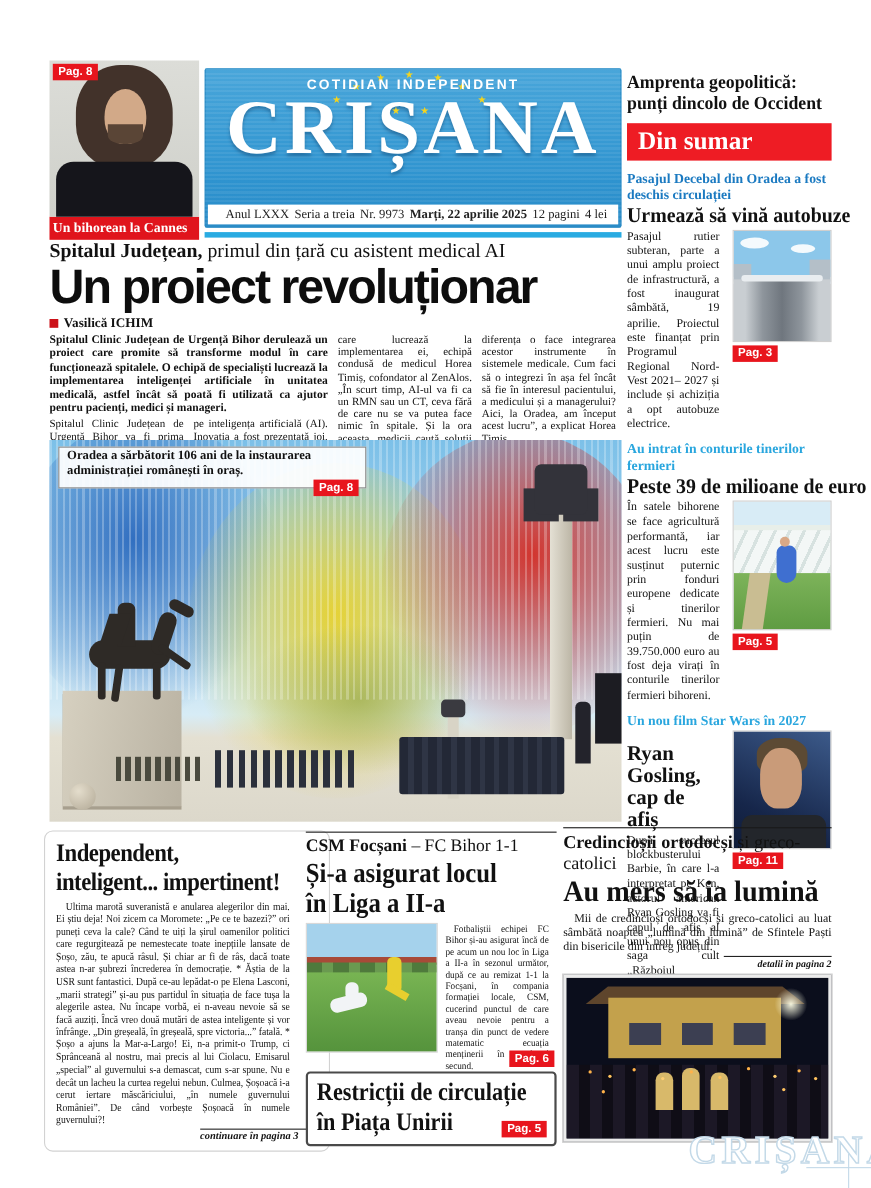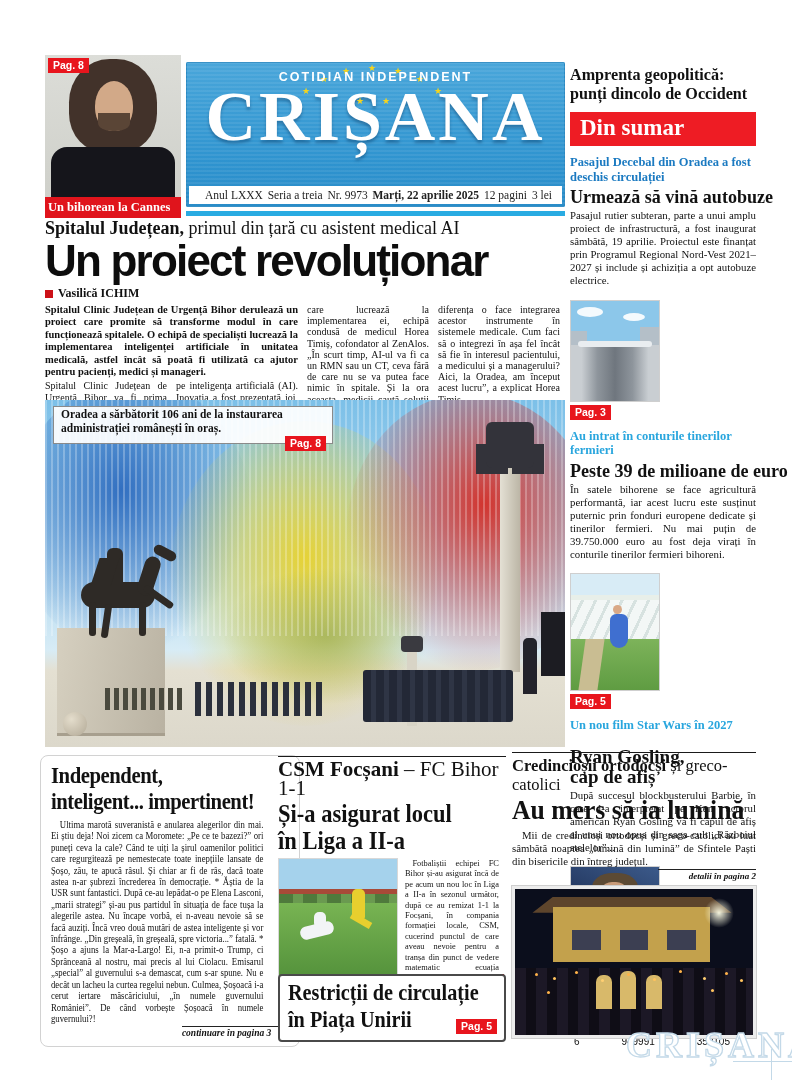--- a/index.html
+++ b/index.html
@@ -100,21 +100,21 @@
   .cam{position:absolute;width:26px;height:16px;background:#161618;border-radius:3px;}
   #pope .badge{position:absolute;right:4px;bottom:14px;}
   #geo-head{font:bold 17px/19px "Liberation Serif",serif;margin-top:7px;transform:scaleX(.95);transform-origin:0 0;white-space:nowrap;}
   #ds-banner{margin-top:9px;background:#ee1c24;color:#fff;font:bold 23px/30px "Liberation Serif",serif;
         padding:1px 10px 3px;}
   .s-item{margin-top:9px;}
   .s-kicker{font:bold 12.5px/14.5px "Liberation Serif",serif;}
   .k-blue{color:#1b7ac1;} .k-cyan{color:#29a6de;}
   .s-head{font:bold 19px/21px "Liberation Serif",serif;margin:2px 0 2px;transform:scaleX(.95);transform-origin:0 0;white-space:nowrap;}
   .s-head2{font:bold 19px/20px "Liberation Serif",serif;margin:12px 0 2px;}
-  .s-row{display:flex;gap:12px;flex-direction:column;}
+  .s-row{display:flex;gap:12px;}
   .s-body{flex:1;font:10.8px/13.1px "Liberation Serif",serif;}
   .s-photocol{width:90px;flex:none;}
   .s-photo{position:relative;width:90px;overflow:hidden;border:1px solid #cfcfcf;box-sizing:border-box;}
   .s-photocol .badge{margin-top:2px;}
   
   #ph-pass{height:102px;background:linear-gradient(#8cc7ea 0 42%,#cfe3ee 42% 48%,#a9b0b6 48%);}
   .pass-road{position:absolute;left:0;top:44%;width:100%;height:56%;
         background:linear-gradient(90deg,#c9ced2 12%,#8e959c 30%,#6f767e 50%,#8e959c 70%,#c9ced2 88%);}
   .pass-rail{position:absolute;left:8%;top:40%;width:84%;height:6px;background:#e9edf0;border-radius:3px;}
   .pass-bldg{position:absolute;background:#b4bfc8;}
@@ -138,21 +138,21 @@
   #bdigits{display:flex;justify-content:space-between;font:10px "Liberation Sans",sans-serif;padding:0 6px 0 0;}
   
   #opinion{left:40px;top:755px;width:260px;border:1px solid #d2d2d2;border-radius:8px;
         padding:7px 10px 8px;box-sizing:border-box;background:#fff;}
   #opinion h2{margin:0 0 4px;font:bold 23px/26px "Liberation Serif",serif;letter-spacing:-.5px;
         transform:scaleX(.9);transform-origin:0 0;white-space:nowrap;}
   #op-body{width:240px;font:9.9px/11.4px "Liberation Serif",serif;transform:scaleX(.885);transform-origin:0 0;text-indent:10px;}
   #op-cont{width:45%;margin-left:55%;border-top:1px solid #222;font:italic bold 9.5px "Liberation Serif",serif;
         text-align:left;margin-top:2px;padding-top:1px;}
   #sports{left:278px;top:756px;width:228px;}
-  #sp-kicker{font-size:21px;line-height:19px;border-top:1.5px solid #1a1a1a;padding-top:3px;}
+  #sp-kicker{font-size:16px;line-height:19px;border-top:1.5px solid #1a1a1a;padding-top:3px;}
   #sp-kicker .kb{font-weight:bold;}
   #sports h2{margin:2px 0 4px;font:bold 25px/27px "Liberation Serif",serif;transform:scaleX(.9);transform-origin:0 0;white-space:nowrap;}
   #sp-row{display:flex;gap:7px;position:relative;}
   #ph-foot{position:relative;width:120px;height:118px;flex:none;border:1px solid #d8d8d8;box-sizing:border-box;overflow:hidden;
         background:linear-gradient(#a5d2ec 0 26%,#b8dcc2 26% 30%,#7ab654 34%,#55933c 100%);}
   .foot-roof{position:absolute;left:0;top:26%;width:100%;height:6%;background:#a84a38;}
   .foot-trees{position:absolute;left:0;top:30%;width:100%;height:8%;
         background:repeating-linear-gradient(90deg,#4f7a3c 0 14px,#6a9a50 14px 24px);}
   .foot-p1{position:absolute;left:62%;top:26%;width:13px;height:30px;background:#e8cf2e;border-radius:5px 5px 2px 2px;}
   .foot-p1l{position:absolute;left:60%;top:50%;width:22px;height:7px;background:#e8cf2e;transform:rotate(30deg);}
@@ -217,21 +217,21 @@
     <span class="star" style="left:170px;top:34px">★</span>
     <span class="star" style="left:196px;top:34px">★</span>
     <div id="tagline">COTIDIAN INDEPENDENT</div>
     <div id="mtitle">CRIȘANA</div>
     <div id="minfo">
       <span>Anul LXXX</span>
       <span>Seria a treia</span>
       <span>Nr. 9973</span>
       <span class="b">Marți, 22 aprilie 2025</span>
       <span>12 pagini</span>
-      <span>3 lei</span>
+      <span>4 lei</span>
     </div>
   </div>
   <div id="mast-rule" class="abs"></div>
 
   <div id="lead" class="abs">
     <div id="lead-kicker"><span class="kb">Spitalul Județean,</span><span> primul din țară cu asistent medical AI</span></div>
     <h1>Un proiect revoluționar</h1>
     <div id="byline">
       <span class="bullet-sq"></span>
       <span>Vasilică ICHIM</span>

